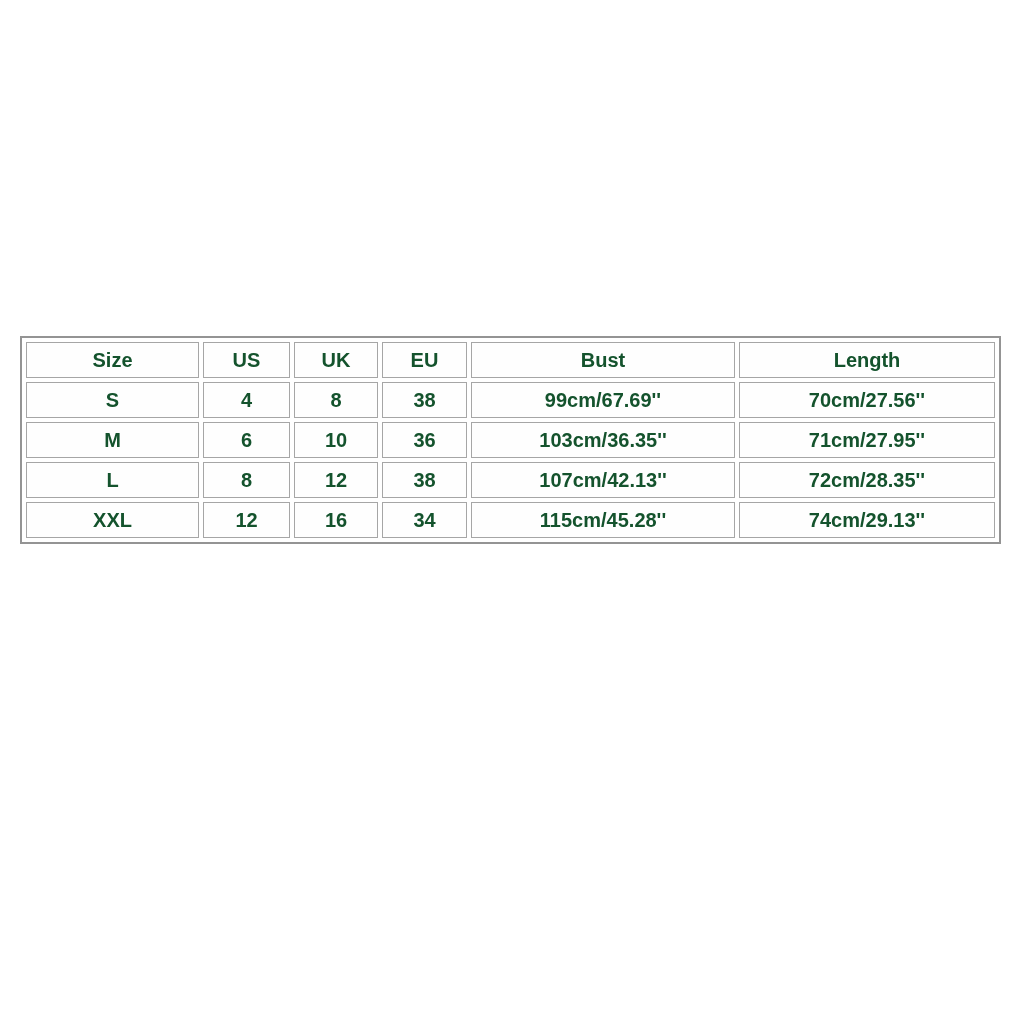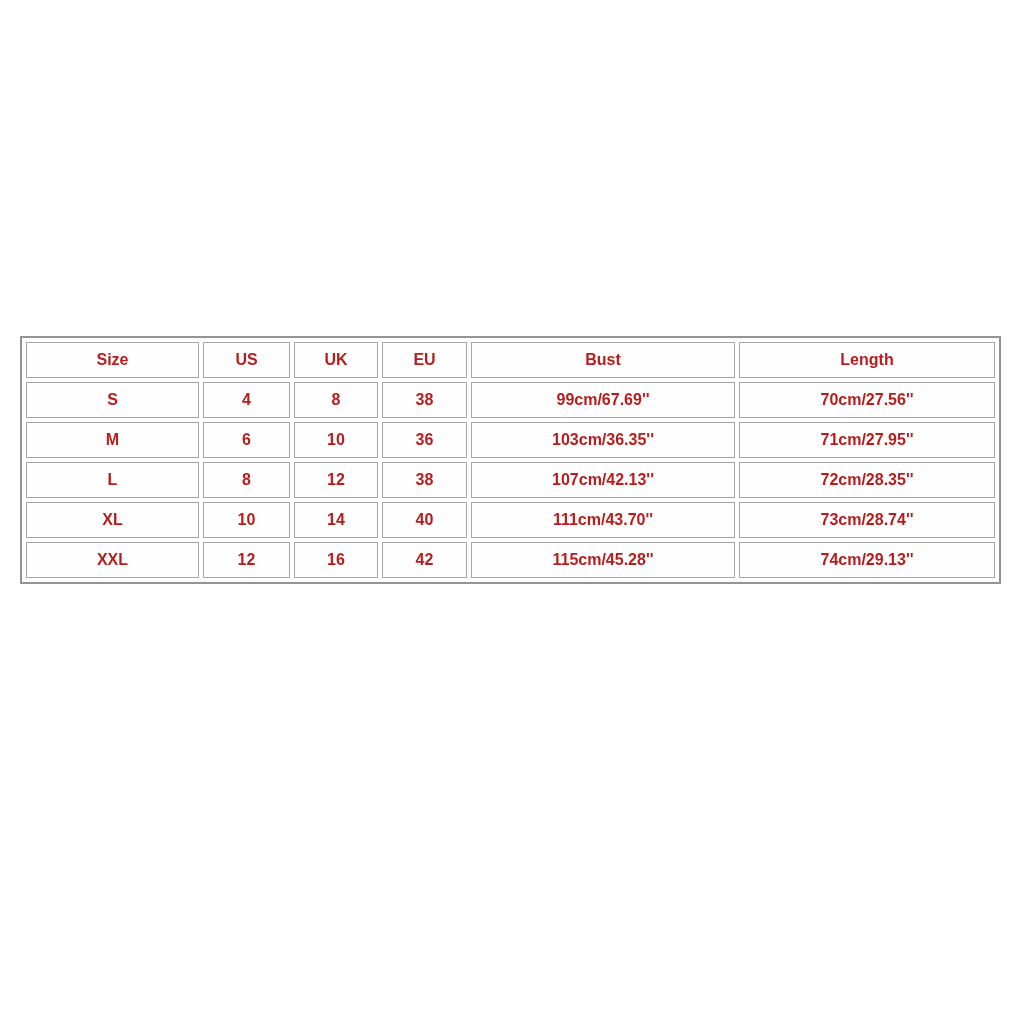--- a/index.html
+++ b/index.html
@@ -31,22 +31,22 @@
   }
   table.size-chart th,
   table.size-chart td {
     border: 1px solid #a6a6a6;
     background: #fefefe;
     height: 34px;
     padding: 0 4px;
     text-align: center;
     vertical-align: middle;
     font-weight: bold;
-    font-size: 16px;
-    color: #b91c1c;
+    font-size: 20px;
+    color: #14532d;
     white-space: nowrap;
     overflow: hidden;
   }
   col.c-size   { width: 173px; }
   col.c-us     { width: 87px;  }
   col.c-uk     { width: 84px;  }
   col.c-eu     { width: 85px;  }
   col.c-bust   { width: 264px; }
   col.c-length { width: 256px; }
 </style>
@@ -93,31 +93,23 @@
   </tr>
           <tr>
     <td>L</td>
     <td>8</td>
     <td>12</td>
     <td>38</td>
     <td>107cm/42.13''</td>
     <td>72cm/28.35''</td>
   </tr>
           <tr>
-    <td>XL</td>
-    <td>10</td>
-    <td>14</td>
-    <td>40</td>
-    <td>111cm/43.70''</td>
-    <td>73cm/28.74''</td>
-  </tr>
-          <tr>
     <td>XXL</td>
     <td>12</td>
     <td>16</td>
-    <td>42</td>
+    <td>34</td>
     <td>115cm/45.28''</td>
     <td>74cm/29.13''</td>
   </tr>
         </tbody>
     </table>
   </div>
 </div>
 
 </body></html>

